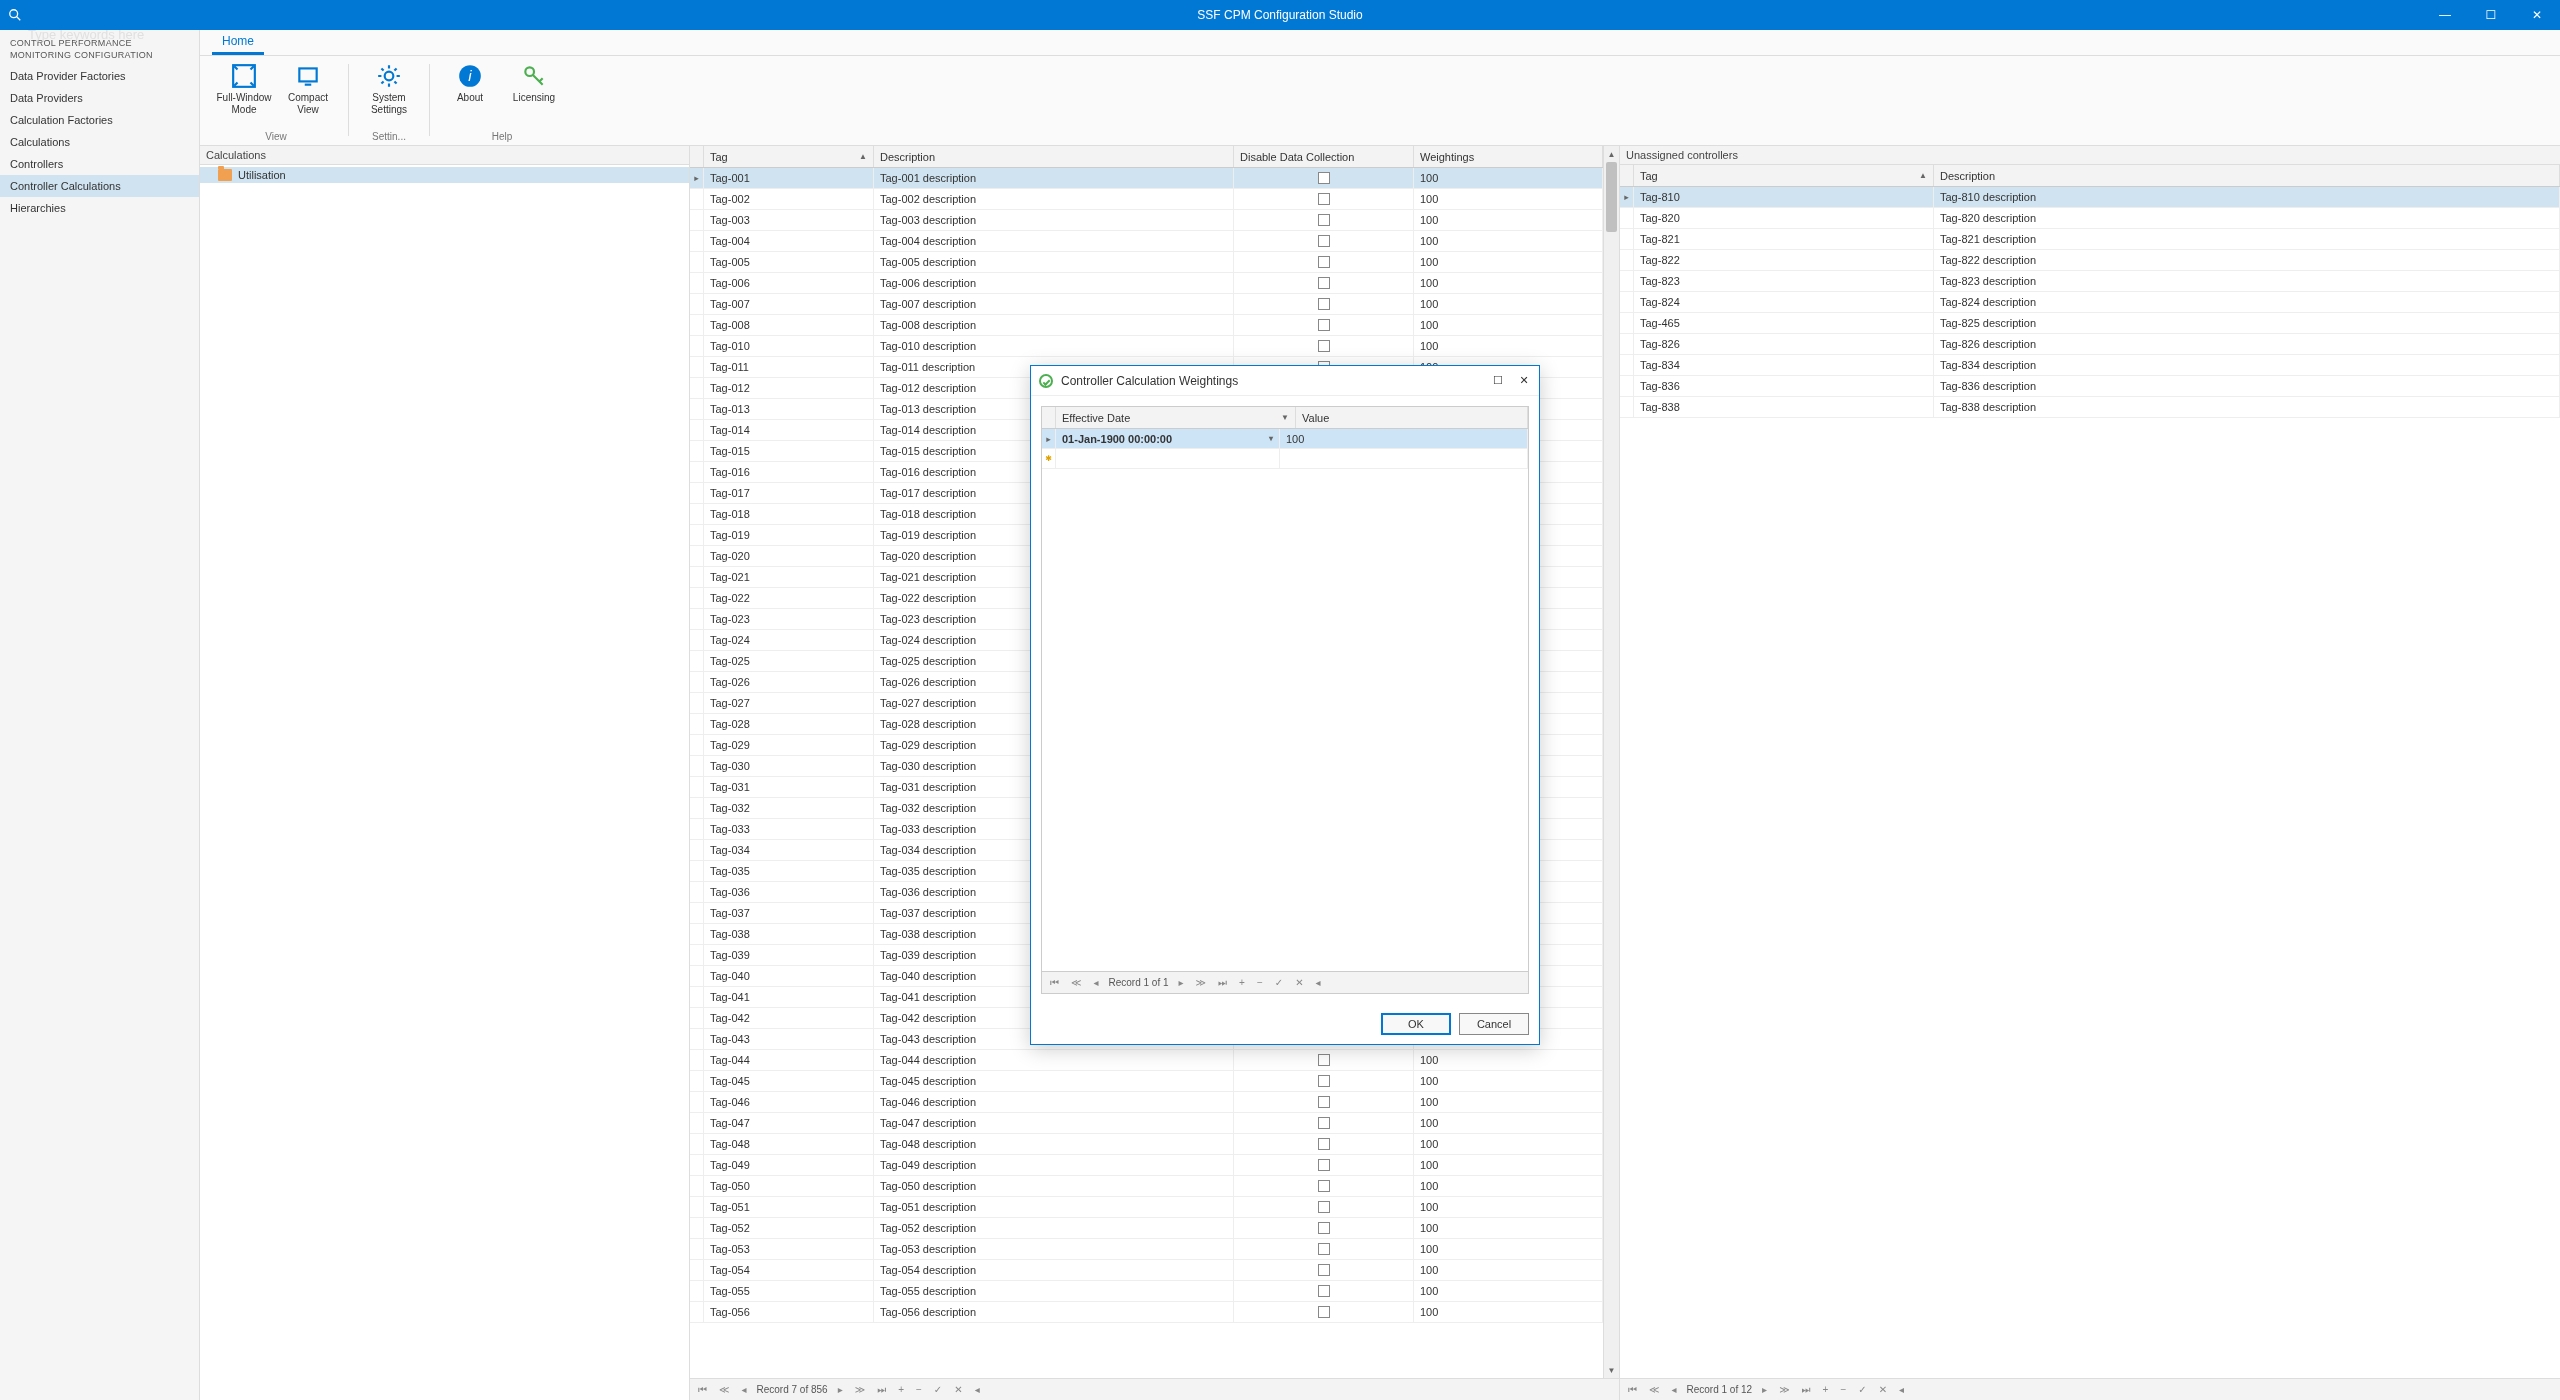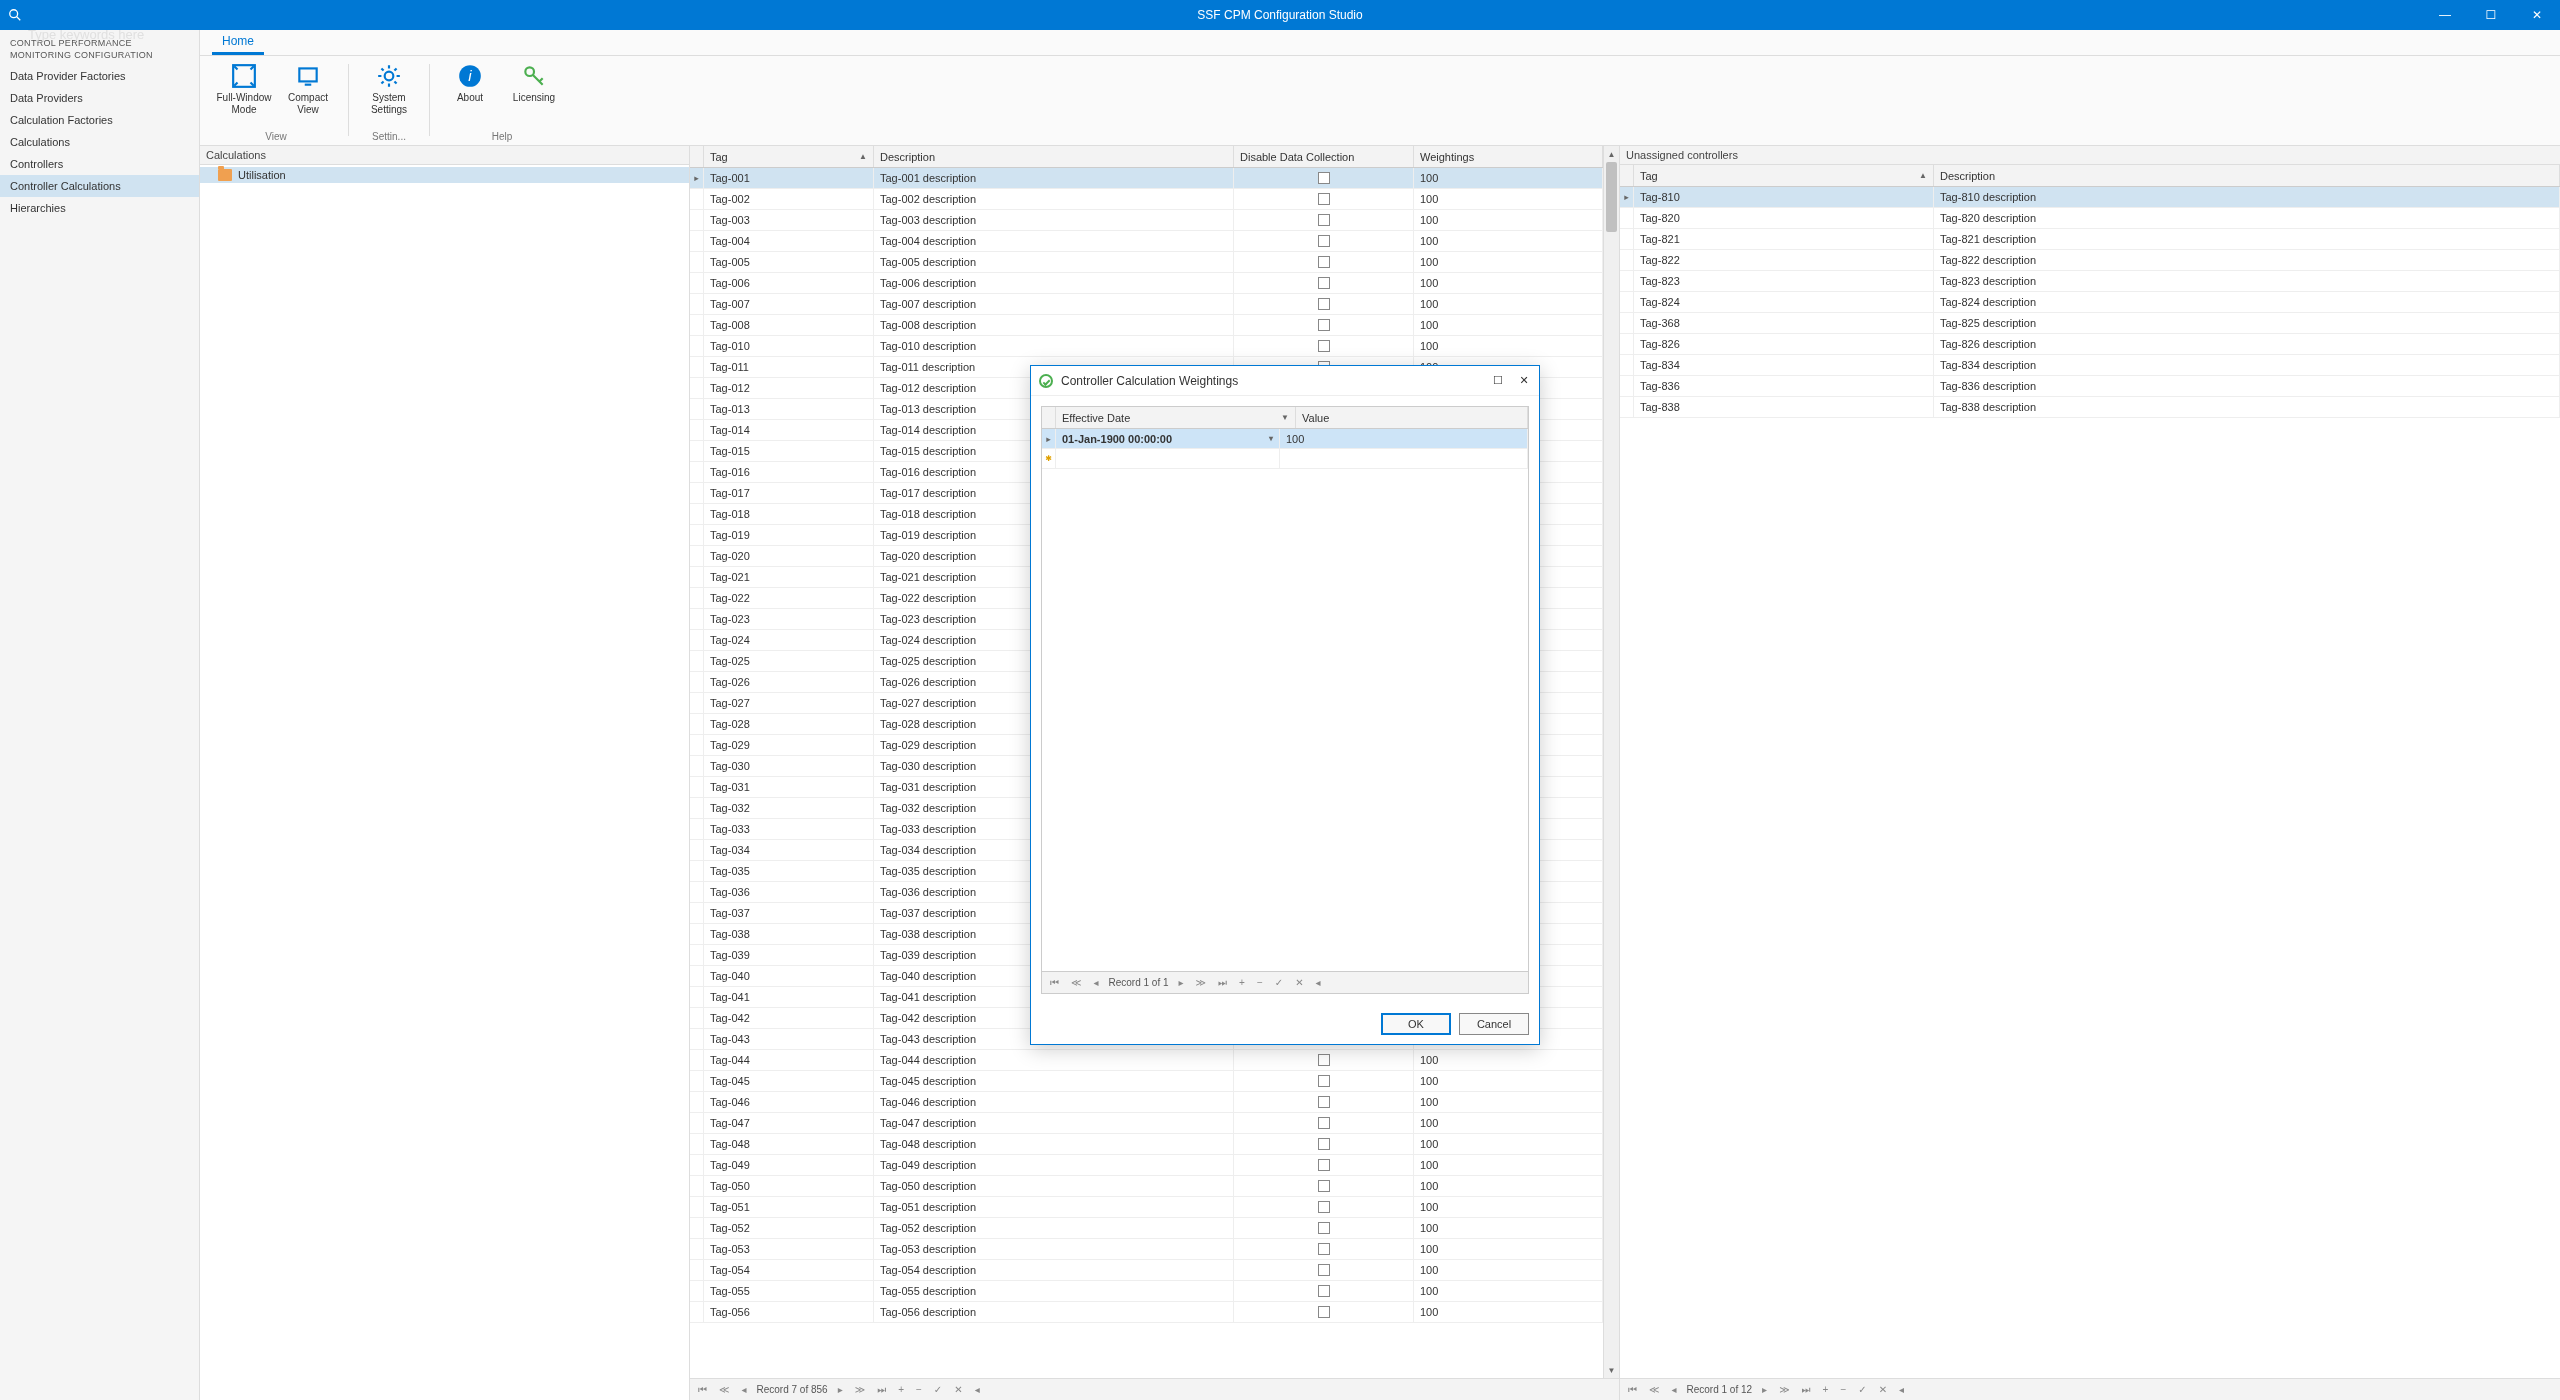--- a/index.html
+++ b/index.html
@@ -804,21 +804,21 @@
                     <div class="cell" style="width:300px">Tag-823</div>
                     <div class="cell" style="flex:1">Tag-823 description</div>
                   </div>
                   <div class="grid-row">
                     <div class="ind"></div>
                     <div class="cell" style="width:300px">Tag-824</div>
                     <div class="cell" style="flex:1">Tag-824 description</div>
                   </div>
                   <div class="grid-row">
                     <div class="ind"></div>
-                    <div class="cell" style="width:300px">Tag-368</div>
+                    <div class="cell" style="width:300px">Tag-465</div>
                     <div class="cell" style="flex:1">Tag-825 description</div>
                   </div>
                   <div class="grid-row">
                     <div class="ind"></div>
                     <div class="cell" style="width:300px">Tag-826</div>
                     <div class="cell" style="flex:1">Tag-826 description</div>
                   </div>
                   <div class="grid-row">
                     <div class="ind"></div>
                     <div class="cell" style="width:300px">Tag-834</div>

